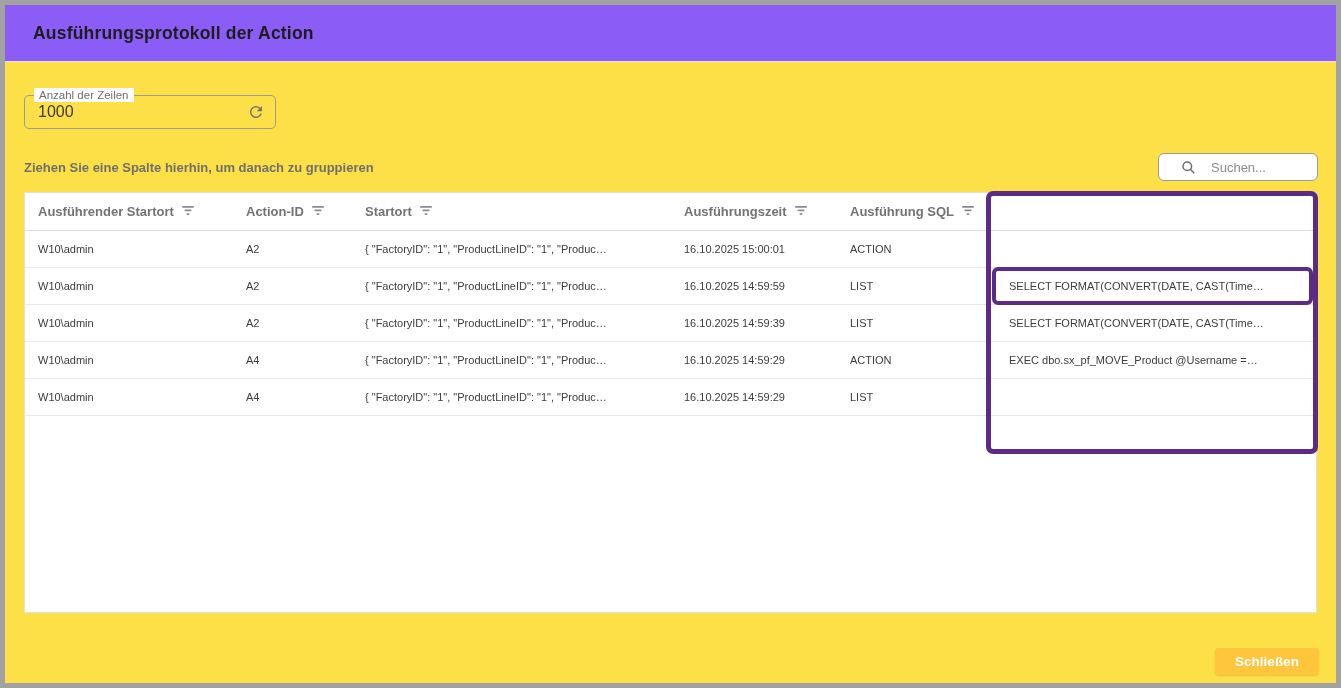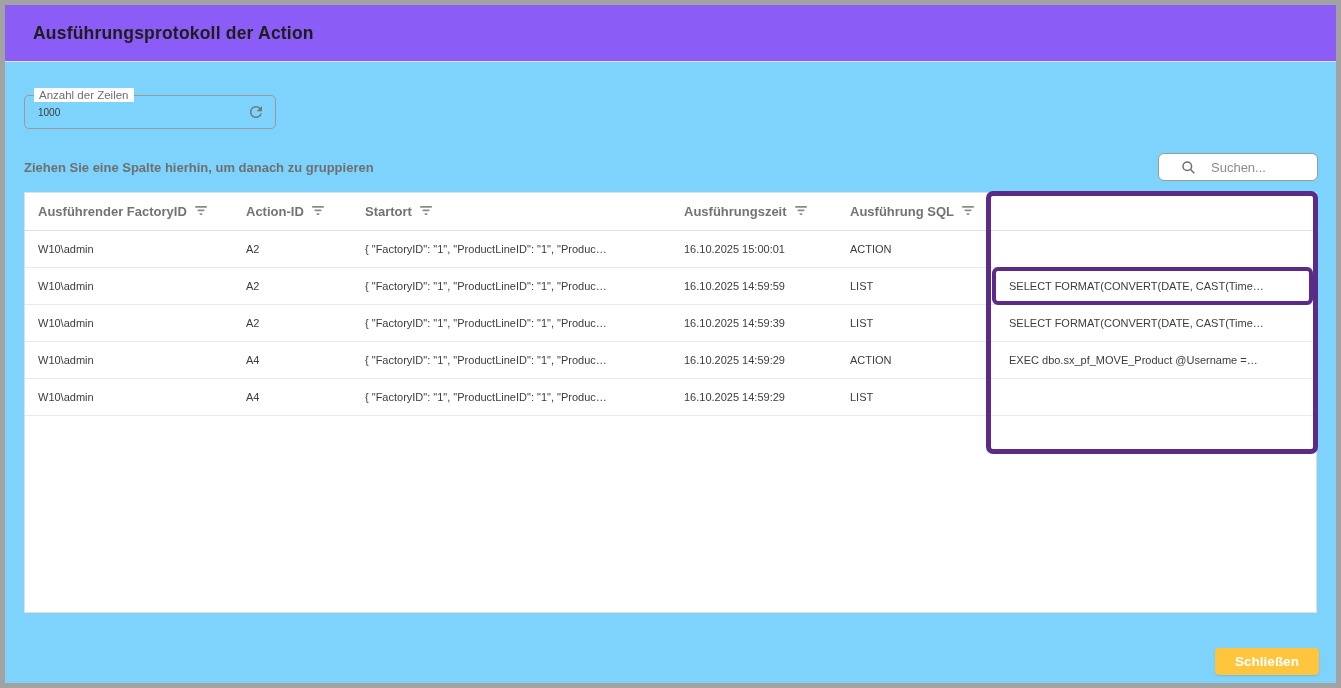--- a/index.html
+++ b/index.html
@@ -19,39 +19,39 @@
     background: #8b5cf6;
     border-bottom: 1px solid #e3e3e3;
     display: flex; align-items: center;
     padding-left: 28px;
   }
   .titlebar h1 {
     font-size: 17.5px; font-weight: 700; color: #1d1d1d;
     letter-spacing: 0.2px;
   }
 
-  .content { position: relative; height: 621px; background: #7dd3fc; }
+  .content { position: relative; height: 621px; background: #fde047; }
 
   
   .mat-field {
     position: absolute; left: 19px; top: 33px;
     width: 252px; height: 34px;
     border: 1px solid #9a9a9a; border-radius: 5px;
     display: flex; align-items: center;
   }
   .mat-field .legend {
     position: absolute; top: -8px; left: 9px;
     background: #fff; padding: 0 5px;
     font-size: 11.5px; color: #6e6e6e; line-height: 14px;
     white-space: nowrap;
   }
   .mat-field input {
     border: none; outline: none; background: transparent;
     font-family: "Liberation Sans", sans-serif;
-    font-size: 10px; color: #3a3a3a;
+    font-size: 16px; color: #3a3a3a;
     padding-left: 13px; width: 190px;
   }
   .refresh-btn {
     width: 30px; height: 30px; margin-left: auto; margin-right: 4px;
     display: flex; align-items: center; justify-content: center;
     cursor: pointer; border: none; background: transparent;
   }
 
   .group-hint {
     position: absolute; left: 19px; top: 98px;
@@ -162,21 +162,21 @@
           <line x1="10.2" y1="10.2" x2="14.2" y2="14.2"></line>
         </svg>
       </span>
       <input type="text" placeholder="Suchen..." style="">
     </div>
 
     <div class="grid">
 
       <div class="grid-head">
         <div class="th">
-          <span>Ausführender FactoryID</span>
+          <span>Ausführender Startort</span>
           <span class="filter-ic">
             <svg width="14" height="12" viewBox="0 0 14 12" fill="#8a8a8a">
               <rect x="1" y="2" width="12" height="1.7" rx="0.8"></rect>
                 <rect x="3.5" y="5.6" width="7" height="1.7" rx="0.8"></rect>
                 <rect x="5.5" y="9.2" width="3" height="1.7" rx="0.8"></rect>
             </svg>
           </span>
         </div>
         <div class="th">
           <span>Action-ID</span>

